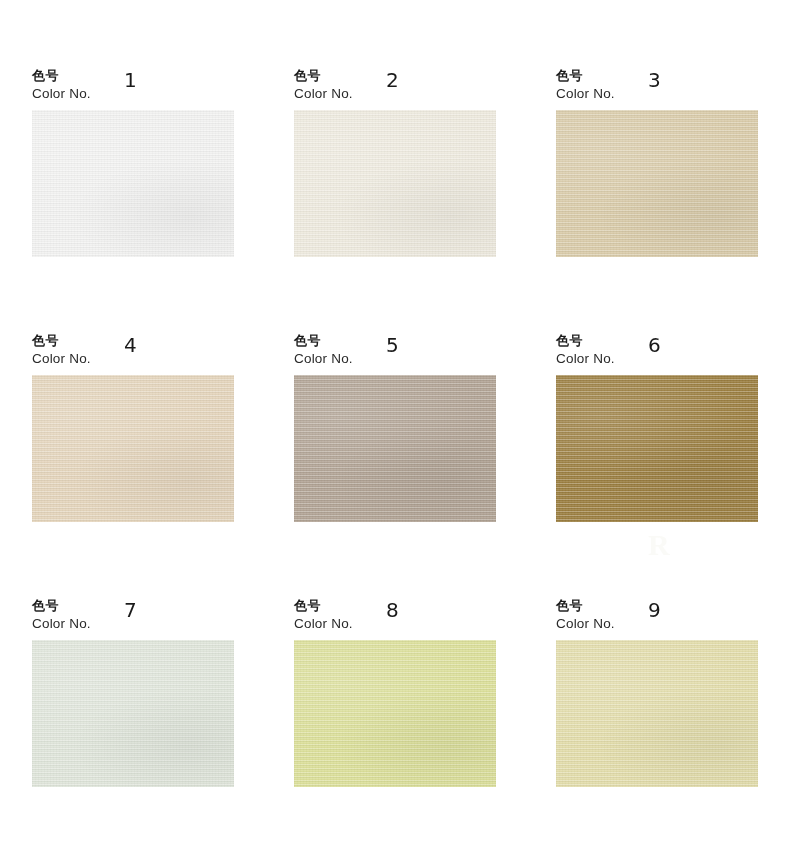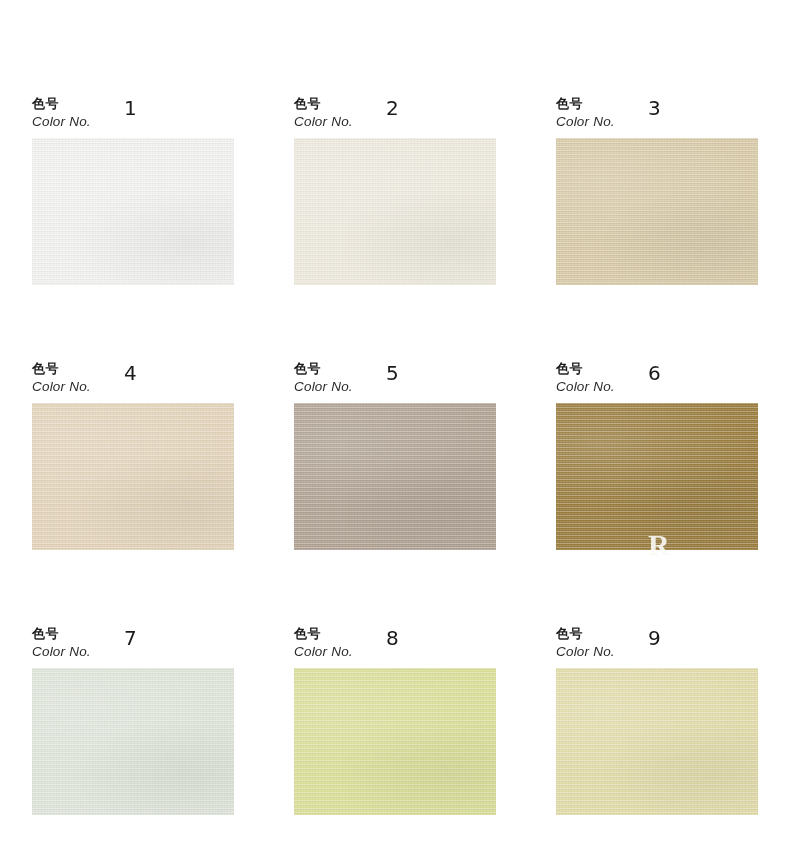--- a/index.html
+++ b/index.html
@@ -14,21 +14,21 @@
     position: relative;
   }
 
   .swatch-grid {
     position: absolute;
     left: 0; top: 0;
     width: 790px; height: 688px;
     display: grid;
     grid-template-columns: 262px 262px 266px;
     grid-template-rows: 265px 265px 265px;
-    padding-top: 90px;
+    padding-top: 62px;
     padding-left: 32px;
   }
 
   .swatch-cell {
     position: relative;
     width: 232px;
   }
 
   .label-row {
     position: relative;
@@ -49,21 +49,20 @@
     font-weight: bold;
     letter-spacing: 0.5px;
     color: #1c1c1c;
   }
   .label-en {
     display: block;
     font-size: 13.5px;
     font-weight: normal;
     letter-spacing: 0.2px;
     color: #2a2a2a;
-    font-style: italic;
   }
 
   .color-number {
     position: absolute;
     left: 92px;
     top: 8px;
     font-size: 20px;
     font-weight: normal;
     color: #1a1a1a;
     font-family: "DejaVu Sans", "Liberation Sans", sans-serif;

